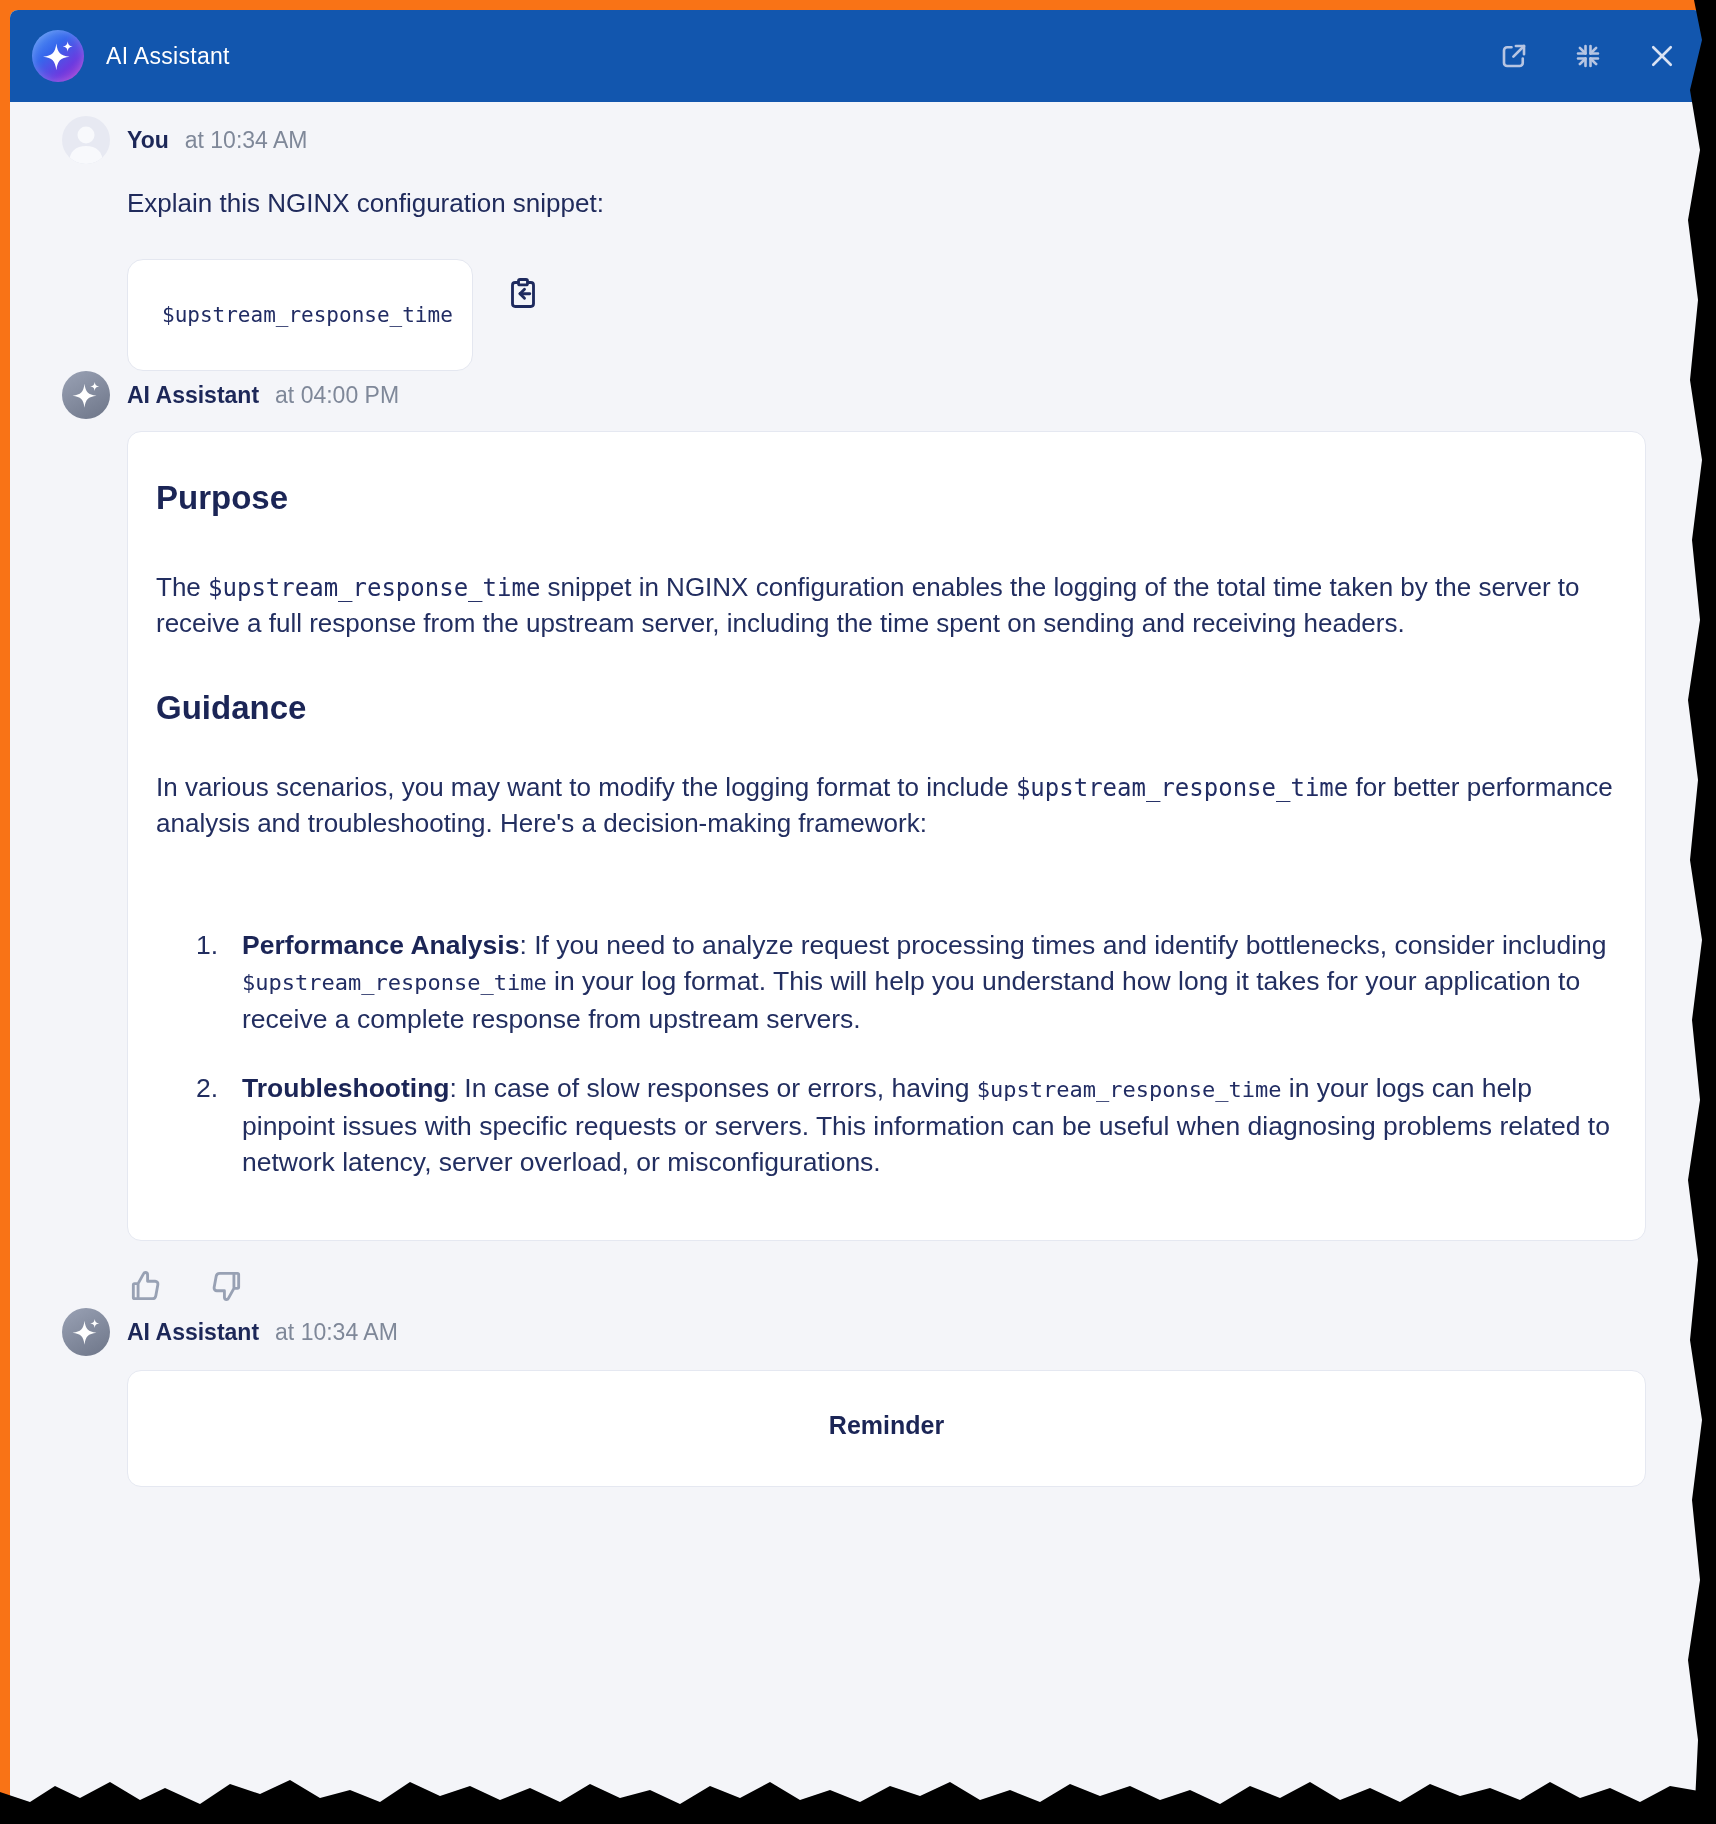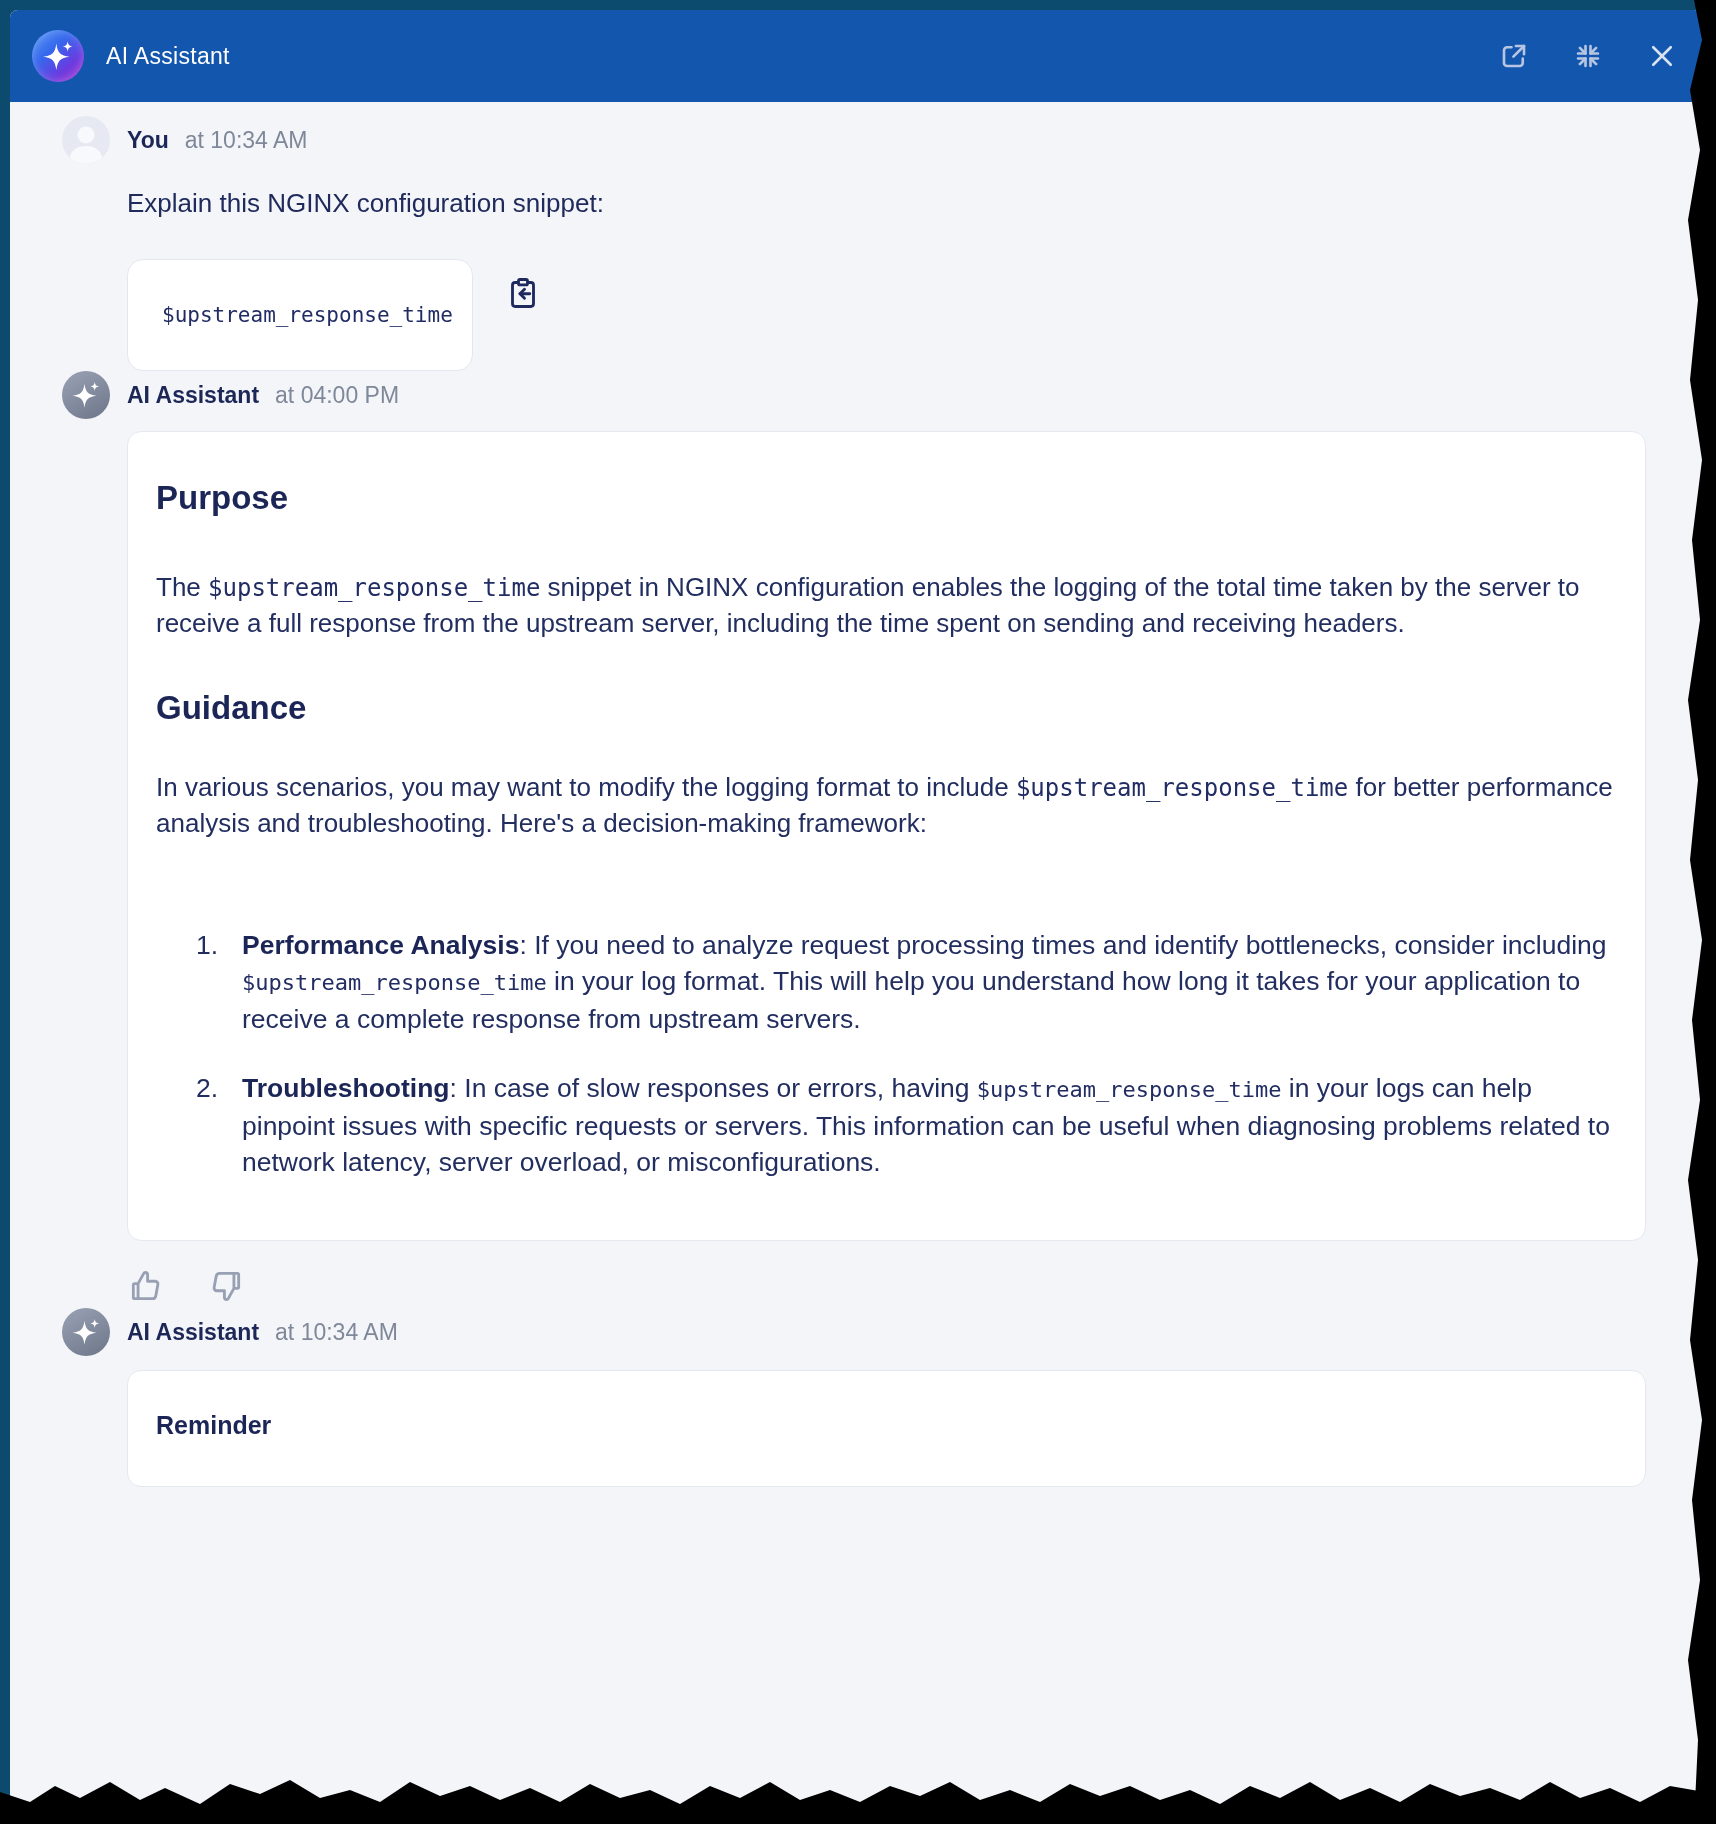--- a/index.html
+++ b/index.html
@@ -1,19 +1,19 @@
 <!DOCTYPE html>
 <html><head>
 <meta charset="utf-8">
 <style>
   * { margin:0; padding:0; box-sizing:border-box; }
   html,body { width:1716px; height:1824px; background:#000; }
   body { font-family:"Liberation Sans", sans-serif; }
 
-  .frame { position:relative; width:1716px; height:1824px; background:#0c4a6e; overflow:hidden; }
+  .frame { position:relative; width:1716px; height:1824px; background:#f97316; overflow:hidden; }
 
   .app {
     position:absolute; left:10px; top:10px; width:1692px; height:1800px;
     background:#f4f5f9; border-radius:8px; overflow:hidden;
   }
 
   
   .hdr {
     height:92px; background:#1256ae; display:flex; align-items:center;
     padding:0 14px 0 22px;
@@ -75,21 +75,21 @@
   ol.framework li + li { margin-top:33px; }
   ol.framework li::before { content:counter(item) "."; position:absolute; left:-46px; color:#222e60; }
   ol.framework b { color:#1b2556; }
   ol.framework .inline-code { font-size:22px; }
 
   .feedback { margin-top:26px; display:flex; gap:42px; }
   .fb-btn { background:none; border:none; cursor:pointer; padding:0; }
   .fb-btn svg { width:38px; height:38px; stroke:#98a1b4; stroke-width:1.8; fill:none; stroke-linecap:round; stroke-linejoin:round; }
 
   
-  .card.reminder { margin-top:14px; padding:40px 28px 46px 28px; }
+  .card.reminder { margin-top:14px; padding:40px 28px 46px 28px;text-align:center; }
   .card.reminder h3 { font-size:25px; font-weight:700; color:#1b2556; }
   .card.reminder p { margin-top:10px; font-size:26px; line-height:34px; color:#222e60; }
 
   
   .tear { position:absolute; pointer-events:none; }
   .tear.bottom { left:0; bottom:0; width:1716px; height:60px; }
   .tear.right { right:0; top:0; width:36px; height:1824px; }
 </style>
 </head>
 <body>

